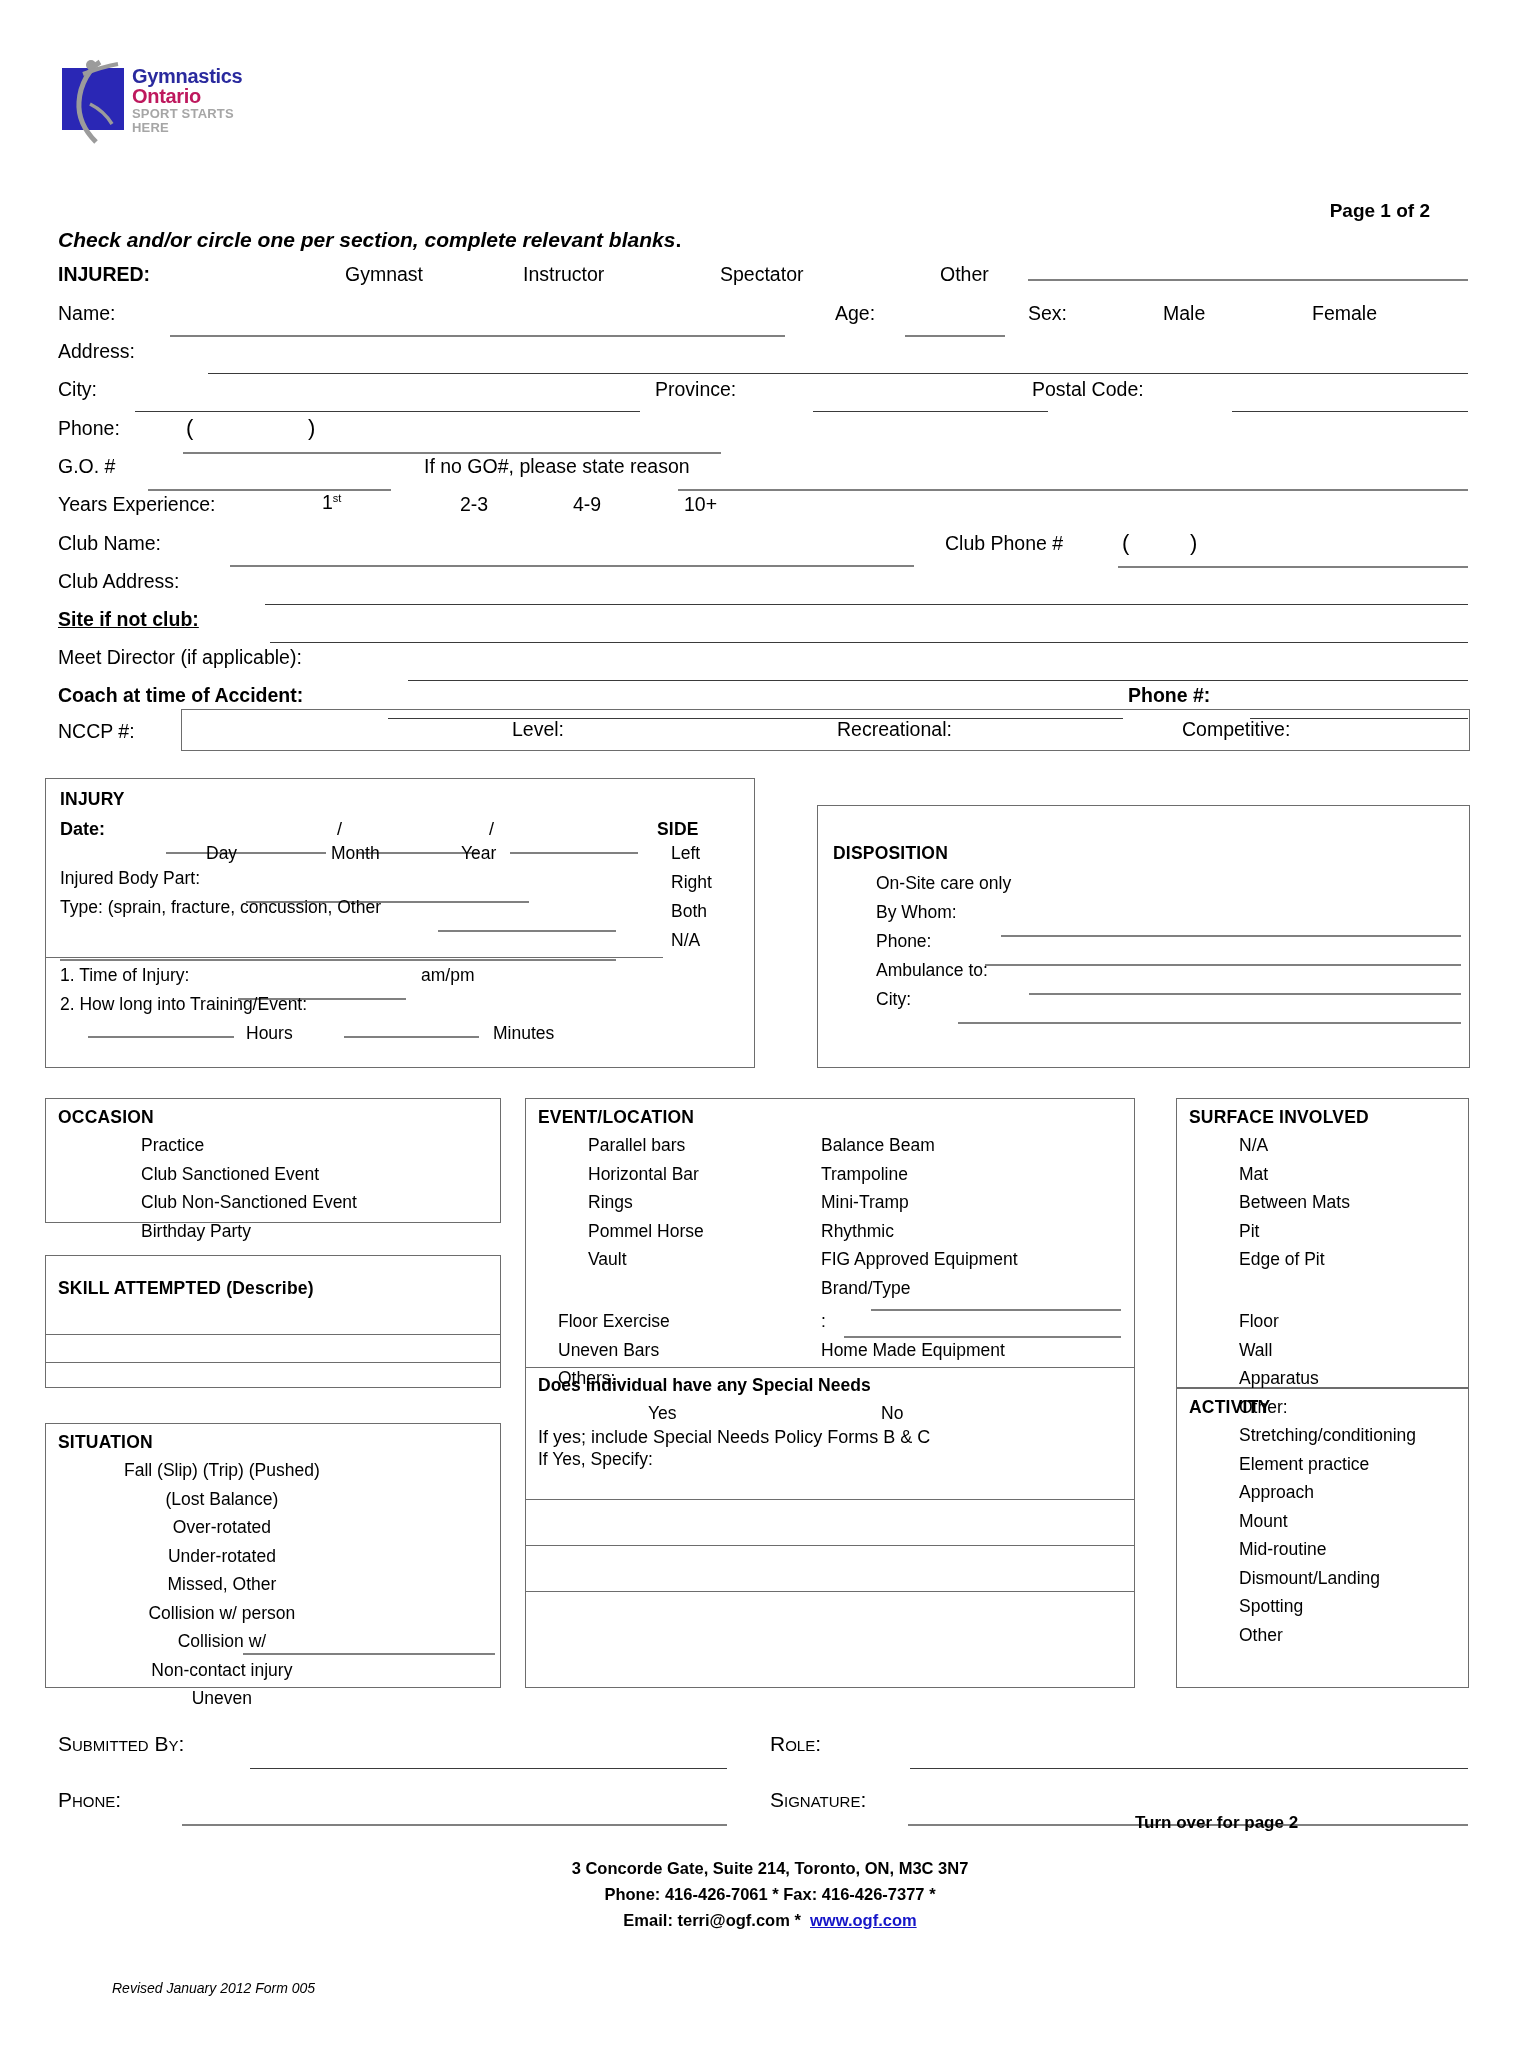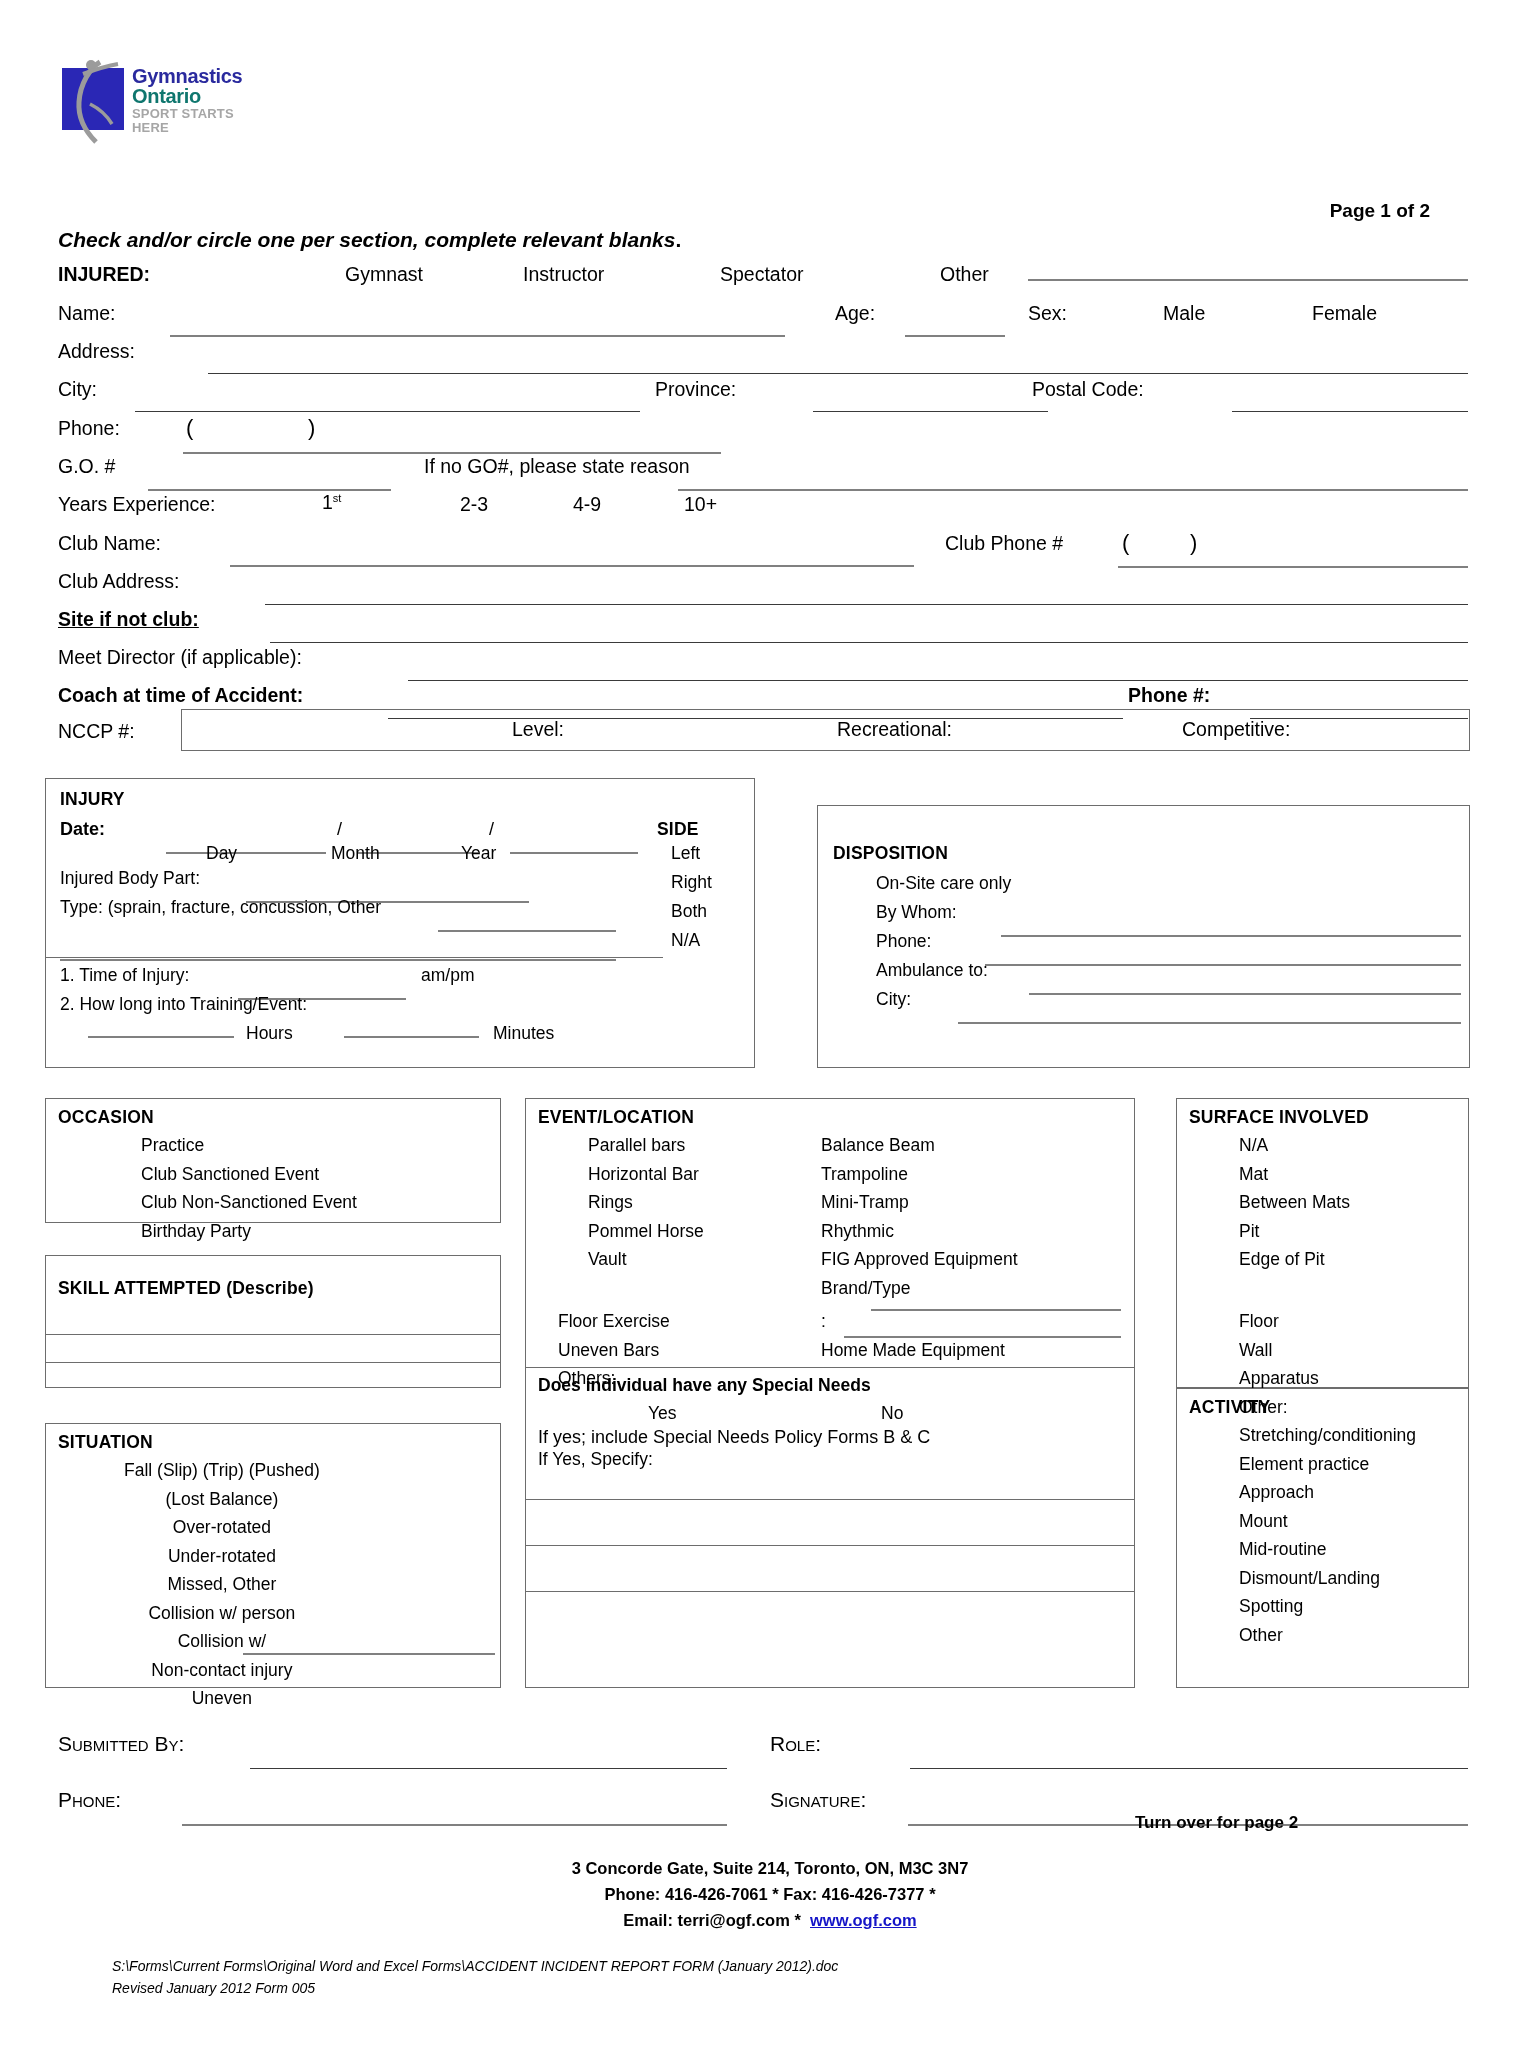--- a/index.html
+++ b/index.html
@@ -13,21 +13,21 @@
   }
   .page { position:relative; width:1540px; height:2048px; padding:0; box-sizing:border-box; }
 
   
   .header { position:relative; height:150px; }
   .logo-wrap { position:absolute; left:62px; top:62px; width:200px; height:85px; }
   .logo-mark { position:absolute; left:0; top:6px; width:62px; height:62px; background:#2a27b5; }
   .logo-fig { position:absolute; left:8px; top:-8px; width:60px; height:90px; }
   .logo-text { position:absolute; left:70px; top:4px; }
   .logo-l1 { font-size:20px; font-weight:bold; color:#2a2a9e; line-height:20px; letter-spacing:-0.3px;}
-  .logo-l2 { font-size:20px; font-weight:bold; color:#0f766e; line-height:21px; letter-spacing:-0.3px;}
+  .logo-l2 { font-size:20px; font-weight:bold; color:#be185d; line-height:21px; letter-spacing:-0.3px;}
   .logo-l3 { font-size:13px; font-weight:bold; color:#a6a6a6; line-height:14px; letter-spacing:0.2px;}
   .form-title {
     position:absolute; left:0; right:0; top:126px; text-align:center;
     font-size:30px; letter-spacing:0.2px;
   }
   .page-num { position:absolute; right:110px; top:200px; font-weight:bold; font-size:19px; }
 
   
   .ln { display:inline-block; border-bottom:2px solid #808080; vertical-align:bottom; height:15px; }
   .ln-dk { border-bottom:1.5px solid #3a3a3a; }
@@ -321,16 +321,15 @@
   <div class="ln" style="position:absolute; left:908px; top:1809px; width:560px;"></div>
 
   <div class="footer-c" style="top:1855px;">3 Concorde Gate, Suite 214, Toronto, ON, M3C 3N7</div>
   <div class="footer-c" style="top:1881px;">Phone: 416-426-7061 *  Fax: 416-426-7377 *</div>
   <div class="footer-c" style="top:1907px;">
     <span>Email: terri@ogf.com *</span>
     &nbsp;<span class="link">www.ogf.com</span>
   </div>
   <div style="position:absolute; left:1135px; top:1813px; font-weight:bold; font-size:17px;">Turn over for page 2</div>
 
-  <div class="filepath" style="left:112px; top:1955px;">S:\Forms\Current Forms\Original Word and Excel Forms\ACCIDENT INCIDENT REPORT FORM  (January 2012).doc</div>
   <div class="filepath" style="left:112px; top:1977px;">Revised January 2012     Form 005</div>
 
 </div>
 
 </body></html>

